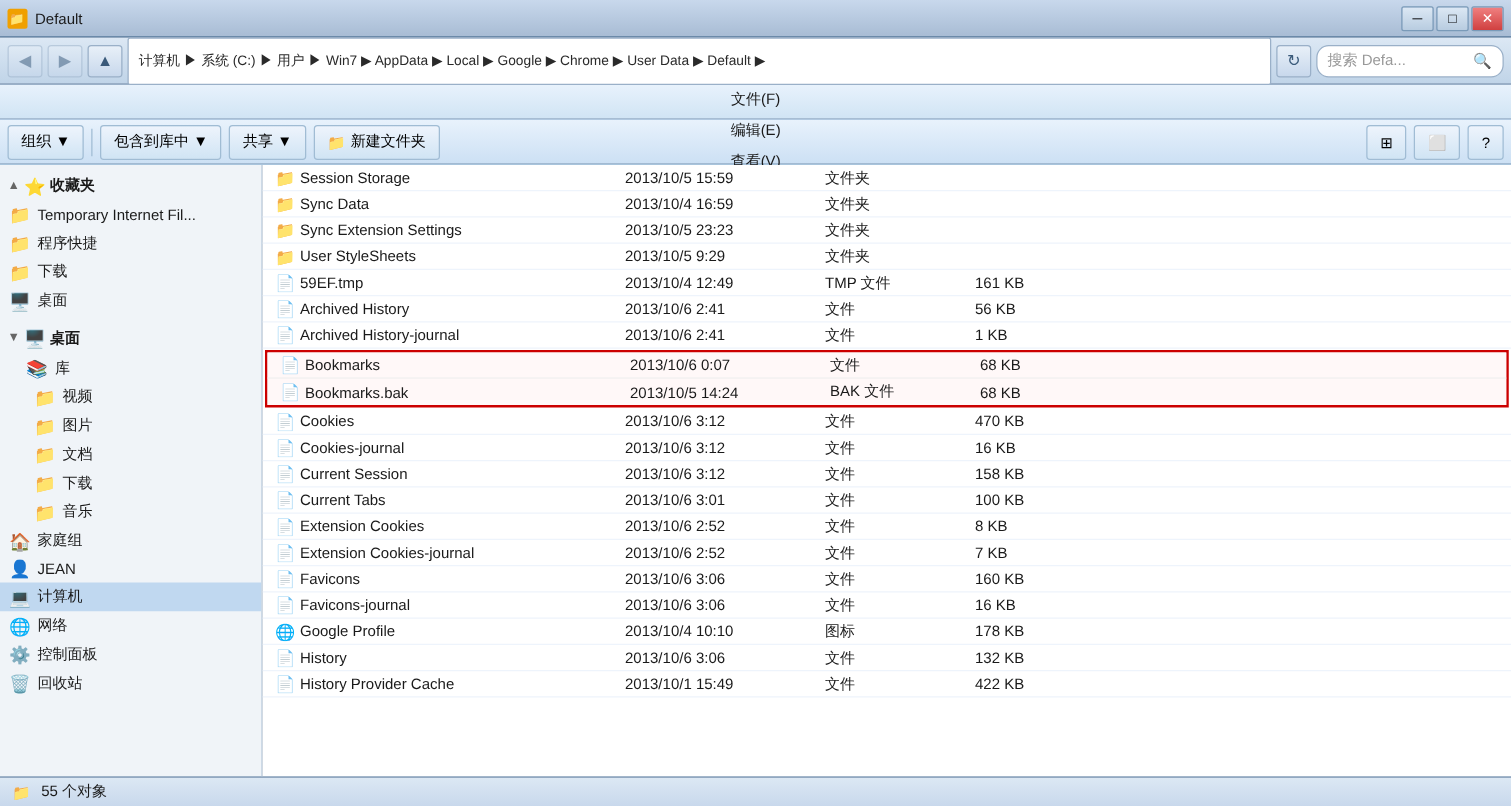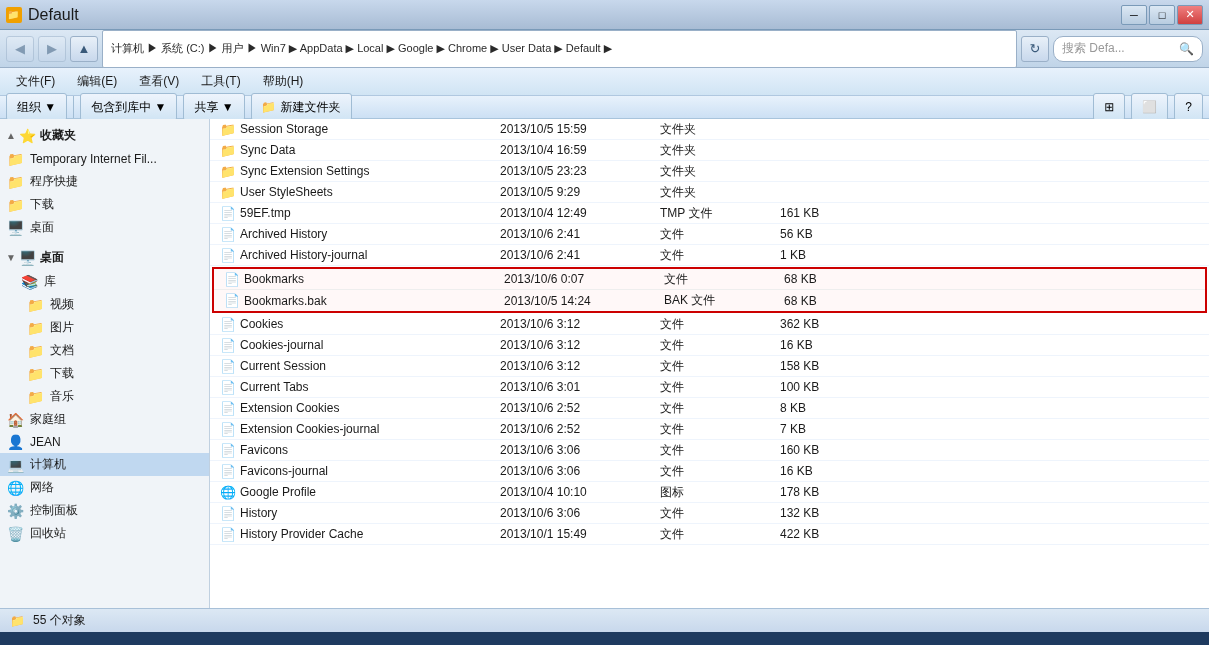--- a/index.html
+++ b/index.html
@@ -10,21 +10,21 @@
       height: 30px;
       background: linear-gradient(to bottom, #c8d8ec, #a8bcd4);
       display: flex;
       align-items: center;
       justify-content: space-between;
       padding: 0 6px;
       border-bottom: 1px solid #7a9ab8;
     }
     .titlebar-left { display: flex; align-items: center; gap: 6px; }
     .titlebar-icon { width: 16px; height: 16px; background: #f0a000; border-radius: 2px; display: flex; align-items: center; justify-content: center; font-size: 10px; color: white; }
-    .titlebar-text { font-size: 16px; color: #1a1a1a; }
+    .titlebar-text { font-size: 12px; color: #1a1a1a; }
     .titlebar-controls { display: flex; gap: 2px; }
     .title-btn {
       width: 26px; height: 20px; border: 1px solid #7a9ab8;
       background: linear-gradient(to bottom, #dce8f4, #b8cce0);
       display: flex; align-items: center; justify-content: center;
       font-size: 11px; cursor: pointer; border-radius: 2px;
     }
     .title-btn.close { background: linear-gradient(to bottom, #f08080, #d04040); color: white; }
 
     
@@ -67,29 +67,30 @@
 
     
     .menubar {
       height: 28px;
       background: linear-gradient(to bottom, #e8f2fc, #d0e4f4);
       display: flex;
       align-items: center;
       padding: 0 6px;
       gap: 2px;
       border-bottom: 1px solid #b0c8e0;
+      flex-direction: column;
     }
     .menu-item {
       padding: 3px 10px; font-size: 12px; color: #1a1a1a; cursor: pointer;
       border-radius: 2px;
     }
 
     
     .toolbar {
-      height: 23px;
+      height: 36px;
       background: linear-gradient(to bottom, #e8f2fc, #cce0f4);
       display: flex;
       align-items: center;
       padding: 0 6px;
       gap: 6px;
       border-bottom: 1px solid #a8c4dc;
     }
     .toolbar-btn {
       height: 28px; padding: 0 10px;
       background: linear-gradient(to bottom, #eef4fc, #d0e4f4);
@@ -473,21 +474,21 @@
         <span class="file-icon">📄</span>
         <span>Cookies</span>
       </div>
       <div class="file-cell">
         <span>2013/10/6 3:12</span>
       </div>
       <div class="file-cell">
         <span>文件</span>
       </div>
       <div class="file-cell">
-        <span>362 KB</span>
+        <span>470 KB</span>
       </div>
     </div>
           <div class="file-row">
       <div class="file-cell">
         <span class="file-icon">📄</span>
         <span>Cookies-journal</span>
       </div>
       <div class="file-cell">
         <span>2013/10/6 3:12</span>
       </div>

